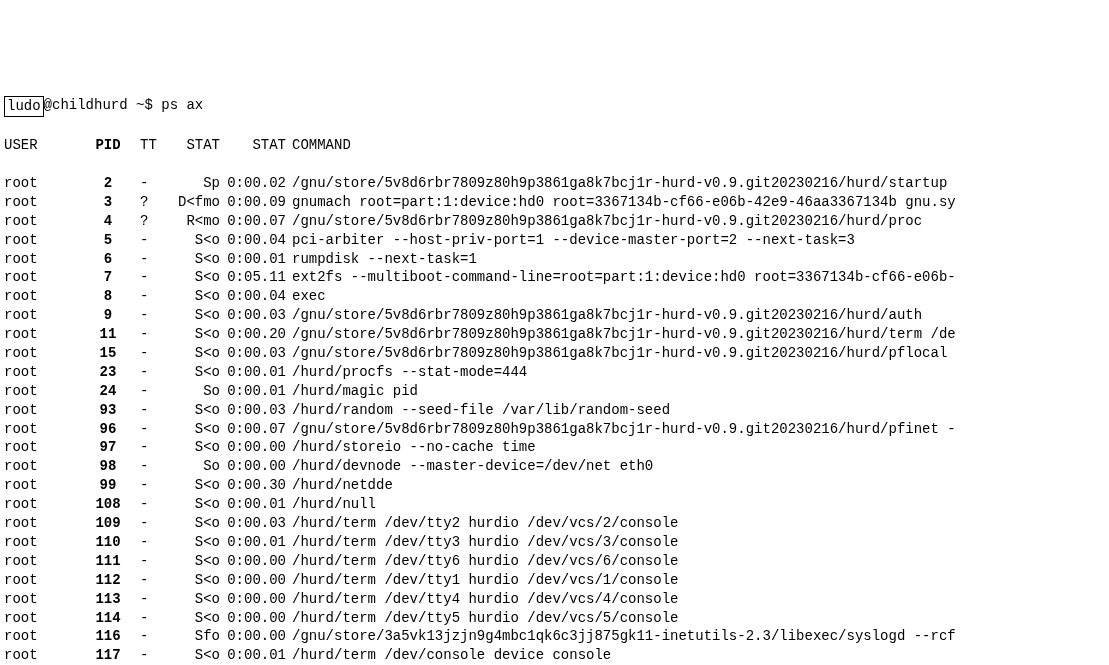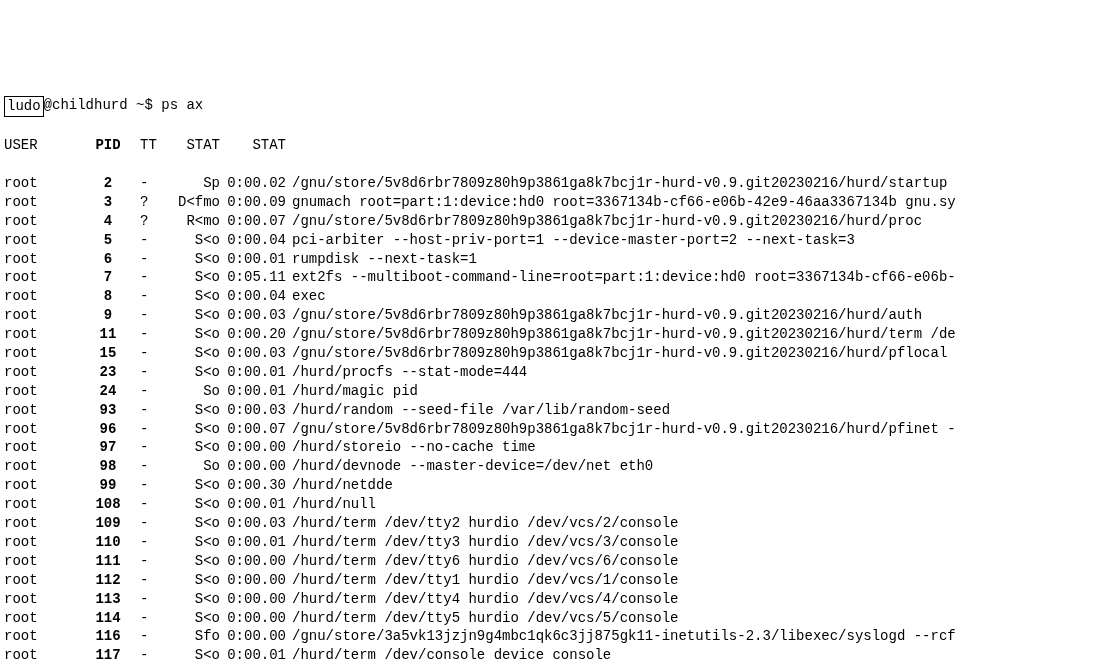--- a/index.html
+++ b/index.html
@@ -44,18 +44,18 @@
     .col-time { width: 72px; text-align: right; padding-right: 6px;}
     .col-cmd { flex: 1; overflow: hidden; white-space: nowrap; }
   </style>
 </head>
 <body>
 
 
 
 <div class="terminal">
 <span class="prompt-line"><span class="box">ludo</span><span>@</span><span>childhurd</span> <span>~</span><span>$</span> <span>ps ax</span></span>
-<div class="header-row"><span class="col-user">USER</span><span class="col-pid">PID</span><span class="col-tt">TT</span><span class="col-stat">STAT</span><span class="col-time">STAT</span></div>
+<div class="header-row"><span class="col-user">USER</span><span class="col-pid">PID</span><span class="col-tt">TT</span><span class="col-stat">STAT</span><span class="col-time">STAT</span><span class="col-cmd">COMMAND</span></div>
 <div id="process-list"><div class="row"><span class="col-user">root</span><span class="col-pid">2</span><span class="col-tt">-</span><span class="col-stat">Sp</span><span class="col-time">0:00.02</span><span class="col-cmd">/gnu/store/5v8d6rbr7809z80h9p3861ga8k7bcj1r-hurd-v0.9.git20230216/hurd/startup</span></div><div class="row"><span class="col-user">root</span><span class="col-pid">3</span><span class="col-tt">?</span><span class="col-stat">D&lt;fmo</span><span class="col-time">0:00.09</span><span class="col-cmd">gnumach root=part:1:device:hd0 root=3367134b-cf66-e06b-42e9-46aa3367134b gnu.sy</span></div><div class="row"><span class="col-user">root</span><span class="col-pid">4</span><span class="col-tt">?</span><span class="col-stat">R&lt;mo</span><span class="col-time">0:00.07</span><span class="col-cmd">/gnu/store/5v8d6rbr7809z80h9p3861ga8k7bcj1r-hurd-v0.9.git20230216/hurd/proc</span></div><div class="row"><span class="col-user">root</span><span class="col-pid">5</span><span class="col-tt">-</span><span class="col-stat">S&lt;o</span><span class="col-time">0:00.04</span><span class="col-cmd">pci-arbiter --host-priv-port=1 --device-master-port=2 --next-task=3</span></div><div class="row"><span class="col-user">root</span><span class="col-pid">6</span><span class="col-tt">-</span><span class="col-stat">S&lt;o</span><span class="col-time">0:00.01</span><span class="col-cmd">rumpdisk --next-task=1</span></div><div class="row"><span class="col-user">root</span><span class="col-pid">7</span><span class="col-tt">-</span><span class="col-stat">S&lt;o</span><span class="col-time">0:05.11</span><span class="col-cmd">ext2fs --multiboot-command-line=root=part:1:device:hd0 root=3367134b-cf66-e06b-</span></div><div class="row"><span class="col-user">root</span><span class="col-pid">8</span><span class="col-tt">-</span><span class="col-stat">S&lt;o</span><span class="col-time">0:00.04</span><span class="col-cmd">exec</span></div><div class="row"><span class="col-user">root</span><span class="col-pid">9</span><span class="col-tt">-</span><span class="col-stat">S&lt;o</span><span class="col-time">0:00.03</span><span class="col-cmd">/gnu/store/5v8d6rbr7809z80h9p3861ga8k7bcj1r-hurd-v0.9.git20230216/hurd/auth</span></div><div class="row"><span class="col-user">root</span><span class="col-pid">11</span><span class="col-tt">-</span><span class="col-stat">S&lt;o</span><span class="col-time">0:00.20</span><span class="col-cmd">/gnu/store/5v8d6rbr7809z80h9p3861ga8k7bcj1r-hurd-v0.9.git20230216/hurd/term /de</span></div><div class="row"><span class="col-user">root</span><span class="col-pid">15</span><span class="col-tt">-</span><span class="col-stat">S&lt;o</span><span class="col-time">0:00.03</span><span class="col-cmd">/gnu/store/5v8d6rbr7809z80h9p3861ga8k7bcj1r-hurd-v0.9.git20230216/hurd/pflocal</span></div><div class="row"><span class="col-user">root</span><span class="col-pid">23</span><span class="col-tt">-</span><span class="col-stat">S&lt;o</span><span class="col-time">0:00.01</span><span class="col-cmd">/hurd/procfs --stat-mode=444</span></div><div class="row"><span class="col-user">root</span><span class="col-pid">24</span><span class="col-tt">-</span><span class="col-stat">So</span><span class="col-time">0:00.01</span><span class="col-cmd">/hurd/magic pid</span></div><div class="row"><span class="col-user">root</span><span class="col-pid">93</span><span class="col-tt">-</span><span class="col-stat">S&lt;o</span><span class="col-time">0:00.03</span><span class="col-cmd">/hurd/random --seed-file /var/lib/random-seed</span></div><div class="row"><span class="col-user">root</span><span class="col-pid">96</span><span class="col-tt">-</span><span class="col-stat">S&lt;o</span><span class="col-time">0:00.07</span><span class="col-cmd">/gnu/store/5v8d6rbr7809z80h9p3861ga8k7bcj1r-hurd-v0.9.git20230216/hurd/pfinet -</span></div><div class="row"><span class="col-user">root</span><span class="col-pid">97</span><span class="col-tt">-</span><span class="col-stat">S&lt;o</span><span class="col-time">0:00.00</span><span class="col-cmd">/hurd/storeio --no-cache time</span></div><div class="row"><span class="col-user">root</span><span class="col-pid">98</span><span class="col-tt">-</span><span class="col-stat">So</span><span class="col-time">0:00.00</span><span class="col-cmd">/hurd/devnode --master-device=/dev/net eth0</span></div><div class="row"><span class="col-user">root</span><span class="col-pid">99</span><span class="col-tt">-</span><span class="col-stat">S&lt;o</span><span class="col-time">0:00.30</span><span class="col-cmd">/hurd/netdde</span></div><div class="row"><span class="col-user">root</span><span class="col-pid">108</span><span class="col-tt">-</span><span class="col-stat">S&lt;o</span><span class="col-time">0:00.01</span><span class="col-cmd">/hurd/null</span></div><div class="row"><span class="col-user">root</span><span class="col-pid">109</span><span class="col-tt">-</span><span class="col-stat">S&lt;o</span><span class="col-time">0:00.03</span><span class="col-cmd">/hurd/term /dev/tty2 hurdio /dev/vcs/2/console</span></div><div class="row"><span class="col-user">root</span><span class="col-pid">110</span><span class="col-tt">-</span><span class="col-stat">S&lt;o</span><span class="col-time">0:00.01</span><span class="col-cmd">/hurd/term /dev/tty3 hurdio /dev/vcs/3/console</span></div><div class="row"><span class="col-user">root</span><span class="col-pid">111</span><span class="col-tt">-</span><span class="col-stat">S&lt;o</span><span class="col-time">0:00.00</span><span class="col-cmd">/hurd/term /dev/tty6 hurdio /dev/vcs/6/console</span></div><div class="row"><span class="col-user">root</span><span class="col-pid">112</span><span class="col-tt">-</span><span class="col-stat">S&lt;o</span><span class="col-time">0:00.00</span><span class="col-cmd">/hurd/term /dev/tty1 hurdio /dev/vcs/1/console</span></div><div class="row"><span class="col-user">root</span><span class="col-pid">113</span><span class="col-tt">-</span><span class="col-stat">S&lt;o</span><span class="col-time">0:00.00</span><span class="col-cmd">/hurd/term /dev/tty4 hurdio /dev/vcs/4/console</span></div><div class="row"><span class="col-user">root</span><span class="col-pid">114</span><span class="col-tt">-</span><span class="col-stat">S&lt;o</span><span class="col-time">0:00.00</span><span class="col-cmd">/hurd/term /dev/tty5 hurdio /dev/vcs/5/console</span></div><div class="row"><span class="col-user">root</span><span class="col-pid">116</span><span class="col-tt">-</span><span class="col-stat">Sfo</span><span class="col-time">0:00.00</span><span class="col-cmd">/gnu/store/3a5vk13jzjn9g4mbc1qk6c3jj875gk11-inetutils-2.3/libexec/syslogd --rcf</span></div><div class="row"><span class="col-user">root</span><span class="col-pid">117</span><span class="col-tt">-</span><span class="col-stat">S&lt;o</span><span class="col-time">0:00.01</span><span class="col-cmd">/hurd/term /dev/console device console</span></div></div>
 </div>
 
 
 
 
 </body></html>

